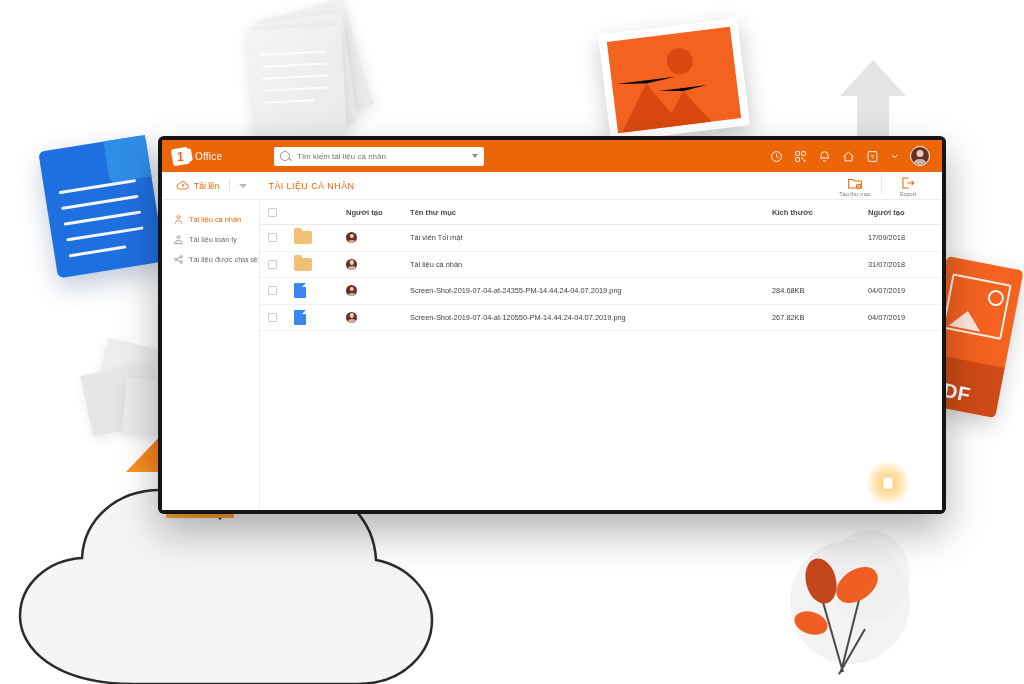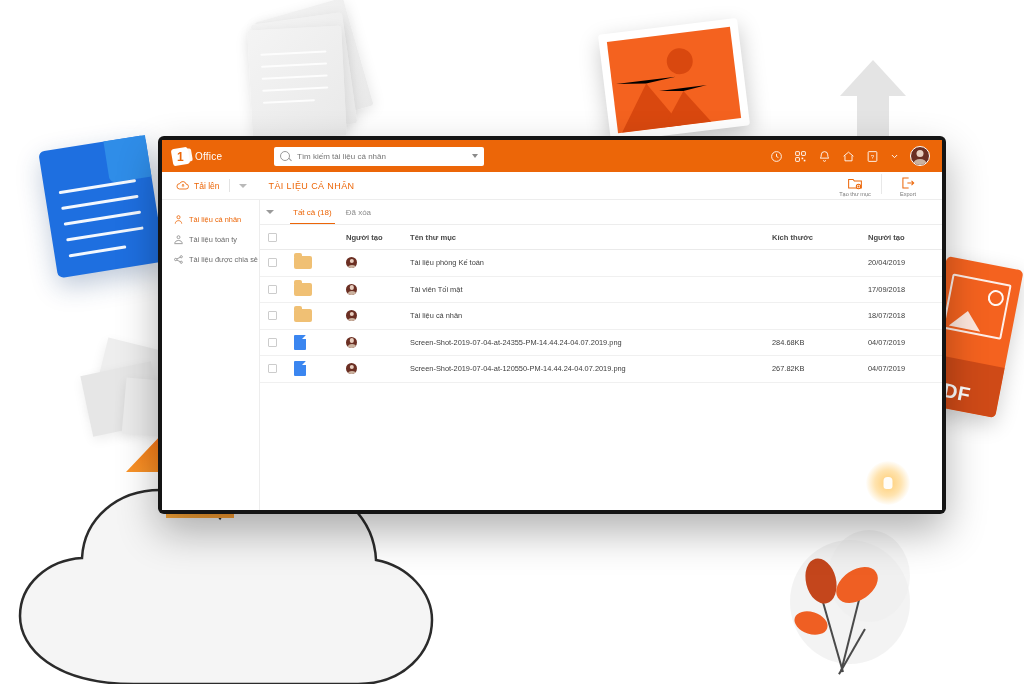--- a/index.html
+++ b/index.html
@@ -349,25 +349,20 @@
               <circle cx="6" cy="12" r="2.6"></circle>
                 <circle cx="18" cy="6" r="2.4"></circle>
                 <circle cx="18" cy="18" r="2.4"></circle>
               <path d="M8.4 10.8 15.7 7.2M8.4 13.2l7.3 3.6"></path>
             </svg>
             <span>Tài liệu được chia sẻ</span>
           </div>
         </div>
 
         <div class="content">
-          <div class="tabs">
-            <div class="tri"></div>
-            <div class="tab active">Tất cả (18)</div>
-            <div class="tab">Đã xóa</div>
-          </div>
 
           <table>
             <thead>
               <tr>
                 <th class="c-chk">
                   <div class="chkbox"></div>
                 </th>
                 <th class="c-ico"></th>
                 <th class="c-user">Người tạo</th>
                 <th class="c-name">Tên thư mục</th>
@@ -379,51 +374,37 @@
                 <tr>
                   <td class="c-chk">
                     <div class="chkbox"></div>
                   </td>
                   <td class="c-ico">
                     <div class="folder"></div>
                   </td>
                   <td class="c-user">
                     <div class="rowav"></div>
                   </td>
-                  <td class="c-name">Tài liệu phòng Kế toán</td>
-                  <td class="c-size"></td>
-                  <td class="c-date">20/04/2019</td>
-                </tr>
-                <tr>
-                  <td class="c-chk">
-                    <div class="chkbox"></div>
-                  </td>
-                  <td class="c-ico">
-                    <div class="folder"></div>
-                  </td>
-                  <td class="c-user">
-                    <div class="rowav"></div>
-                  </td>
                   <td class="c-name">Tài viên Tối mật</td>
                   <td class="c-size"></td>
                   <td class="c-date">17/09/2018</td>
                 </tr>
                 <tr>
                   <td class="c-chk">
                     <div class="chkbox"></div>
                   </td>
                   <td class="c-ico">
                     <div class="folder"></div>
                   </td>
                   <td class="c-user">
                     <div class="rowav"></div>
                   </td>
                   <td class="c-name">Tài liệu cá nhân</td>
                   <td class="c-size"></td>
-                  <td class="c-date">18/07/2018</td>
+                  <td class="c-date">31/07/2018</td>
                 </tr>
                 <tr>
                   <td class="c-chk">
                     <div class="chkbox"></div>
                   </td>
                   <td class="c-ico">
                     <div class="fileimg"></div>
                   </td>
                   <td class="c-user">
                     <div class="rowav"></div>

